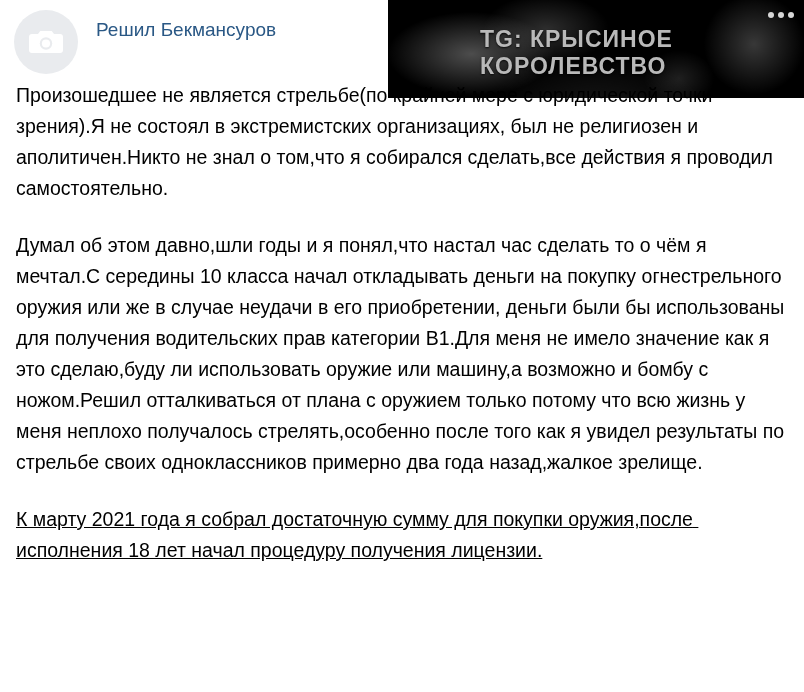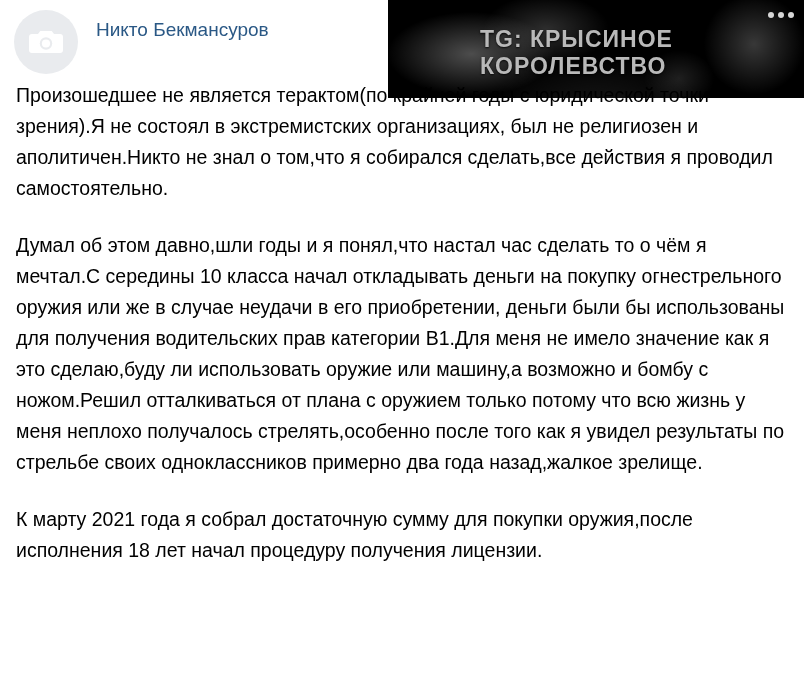--- a/index.html
+++ b/index.html
@@ -130,21 +130,21 @@
     line-height: 31px;
     color: #000000;
     position: relative;
     z-index: 2;
   }
 
   .para {
     margin: 0 0 26px 0;
     white-space: pre-wrap;
   }
-  .para:last-child { margin-bottom: 0; }
+  .para:last-child { margin-bottom: 0; text-decoration: underline; }
 
   .para-first {
     margin-top: 0;
   }
 </style>
 </head>
 <body>
 
 <div class="post">
 
@@ -152,34 +152,34 @@
     <div class="avatar">
       <span>
         <svg width="34" height="28" viewBox="0 0 34 28" aria-hidden="true">
           <path d="M3 6h6l2.2-3h11.6L25 6h6a3 3 0 0 1 3 3v13a3 3 0 0 1-3 3H3a3 3 0 0 1-3-3V9a3 3 0 0 1 3-3z" fill="#ffffff"></path>
           <circle cx="17" cy="15.5" r="6.2" fill="#e9ebee"></circle>
           <circle cx="17" cy="15.5" r="4.1" fill="#ffffff"></circle>
         </svg>
       </span>
     </div>
     <div class="author-block">
-      <div class="author-name">Никто Бекмансуров</div>
+      <div class="author-name">Решил Бекмансуров</div>
     </div>
   </div>
 
   <div class="media-overlay">
     <div class="smoke"></div>
     <div class="dots">
       <i></i>
         <i></i>
         <i></i>
     </div>
     <div class="watermark">TG: КРЫСИНОЕ
 КОРОЛЕВСТВО</div>
   </div>
 
   <div class="post-text">
-    <p class="para para-first">Произошедшее не является терактом(по крайней годы с юридической точки зрения).Я не состоял в экстремистских организациях, был не религиозен и аполитичен.Никто не знал о том,что я собирался сделать,все действия я проводил самостоятельно.</p>
+    <p class="para para-first">Произошедшее не является стрельбе(по крайней мере с юридической точки зрения).Я не состоял в экстремистских организациях, был не религиозен и аполитичен.Никто не знал о том,что я собирался сделать,все действия я проводил самостоятельно.</p>
     <p class="para">Думал об этом давно,шли годы и я понял,что настал час сделать то о чём я мечтал.С середины 10 класса начал откладывать деньги на покупку огнестрельного оружия или же в случае неудачи в его приобретении, деньги были бы использованы для получения водительских прав категории В1.Для меня не имело значение как я это сделаю,буду ли использовать оружие или машину,а возможно и бомбу с ножом.Решил отталкиваться от плана с оружием только потому что всю жизнь у меня неплохо получалось стрелять,особенно после того как я увидел результаты по стрельбе своих одноклассников примерно два года назад,жалкое зрелище.</p>
     <p class="para">К марту 2021 года я собрал достаточную сумму для покупки оружия,после исполнения 18 лет начал процедуру получения лицензии.</p>
   </div>
 
 </div>
 
 </body></html>

